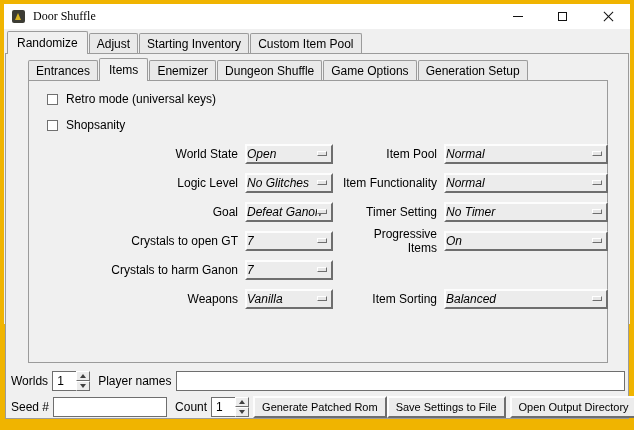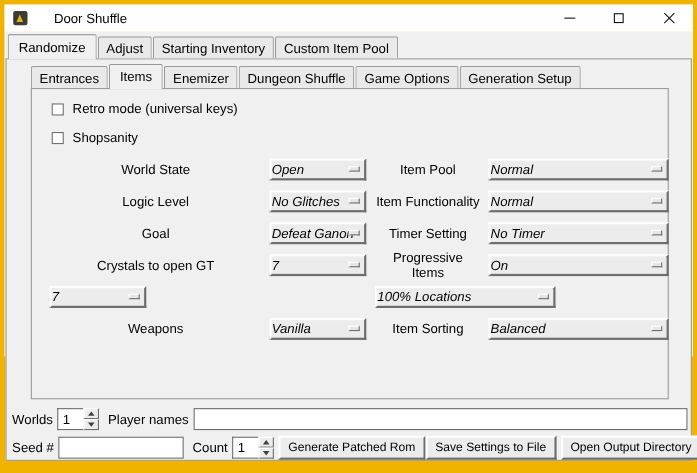--- a/index.html
+++ b/index.html
@@ -10,21 +10,21 @@
             background:var(--accent,#f0b400); padding:4px; }
 
   
   .titlebar { height:25px; background:var(--titlebar_bg,#ffffff);
               display:flex; align-items:center; padding-left:8px; }
   .app-icon { width:13px; height:13px; background:#3c3c34; border-radius:2px;
               position:relative; flex:none; }
   .app-icon::after { content:""; position:absolute; left:3px; top:3px;
               width:0; height:0; border-left:3.5px solid transparent;
               border-right:3.5px solid transparent; border-bottom:7px solid #d8b422; }
-  .title { margin-left:24px; font-size:12px; }
+  .title { margin-left:8px; font-size:12px;font-family:Liberation Serif, serif; }
   .win-controls { margin-left:auto; display:flex; height:100%; }
   .win-btn { width:45px; height:100%; display:flex; align-items:center; justify-content:center; }
   .glyph-min { width:10px; height:1px; background:#111; display:block; }
   .glyph-max { width:9px; height:9px; border:1px solid #111; display:block; }
   .glyph-close { width:10px; height:10px; position:relative; display:block; }
   .glyph-close::before, .glyph-close::after { content:""; position:absolute; left:-1px; top:4.5px;
               width:13px; height:1px; background:#111; }
   .glyph-close::before { transform:rotate(45deg); }
   .glyph-close::after  { transform:rotate(-45deg); }
 
@@ -49,21 +49,21 @@
 
   
   .checkbox-row { display:flex; align-items:center; gap:8px; margin:2px 0 12px 2px; }
   .checkbox { width:11px; height:11px; background:#fff; border:1px solid #707070; flex:none; }
 
   
   .fields { display:flex; margin-top:10px; }
   .col { display:flex; flex-direction:column; gap:9px; }
   .col-right { margin-left:8px; }
   .field-row { display:flex; align-items:center; height:20px; }
-  .field-label { text-align:center; margin-right:7px; }
+  .field-label { text-align:right; margin-right:7px; }
   .col-left  .field-label { width:193px; }
   .col-right .field-label { width:96px; }
   .col-left  .dropdown { width:88px; }
   .col-right .dropdown { width:164px; }
 
   .bevel { background:#ececec; border:2px solid;
            border-color:#fdfdfd #6e6e6e #6e6e6e #fdfdfd; }
   .dropdown { position:relative; height:20px; display:flex;
               align-items:center; justify-content:flex-start; cursor:default;font-style:italic; }
   .dd-value { padding-right:8px; }
@@ -173,20 +173,21 @@
               </div>
             </div>
             <div class="field-row">
               <span class="field-label">Crystals to open GT</span>
               <div class="dropdown bevel">
                 <span class="dd-value">7</span>
                 <span class="dd-indicator"></span>
               </div>
             </div>
             <div class="field-row">
+              <span class="field-label">Crystals to harm Ganon</span>
               <div class="dropdown bevel">
                 <span class="dd-value">7</span>
                 <span class="dd-indicator"></span>
               </div>
             </div>
             <div class="field-row">
               <span class="field-label">Weapons</span>
               <div class="dropdown bevel">
                 <span class="dd-value">Vanilla</span>
                 <span class="dd-indicator"></span>
@@ -217,24 +218,20 @@
               </div>
             </div>
             <div class="field-row">
               <span class="field-label">Progressive Items</span>
               <div class="dropdown bevel">
                 <span class="dd-value">On</span>
                 <span class="dd-indicator"></span>
               </div>
             </div>
             <div class="field-row">
-              <div class="dropdown bevel">
-                <span class="dd-value">100% Locations</span>
-                <span class="dd-indicator"></span>
-              </div>
             </div>
             <div class="field-row">
               <span class="field-label">Item Sorting</span>
               <div class="dropdown bevel">
                 <span class="dd-value">Balanced</span>
                 <span class="dd-indicator"></span>
               </div>
             </div>
           </div>
 

